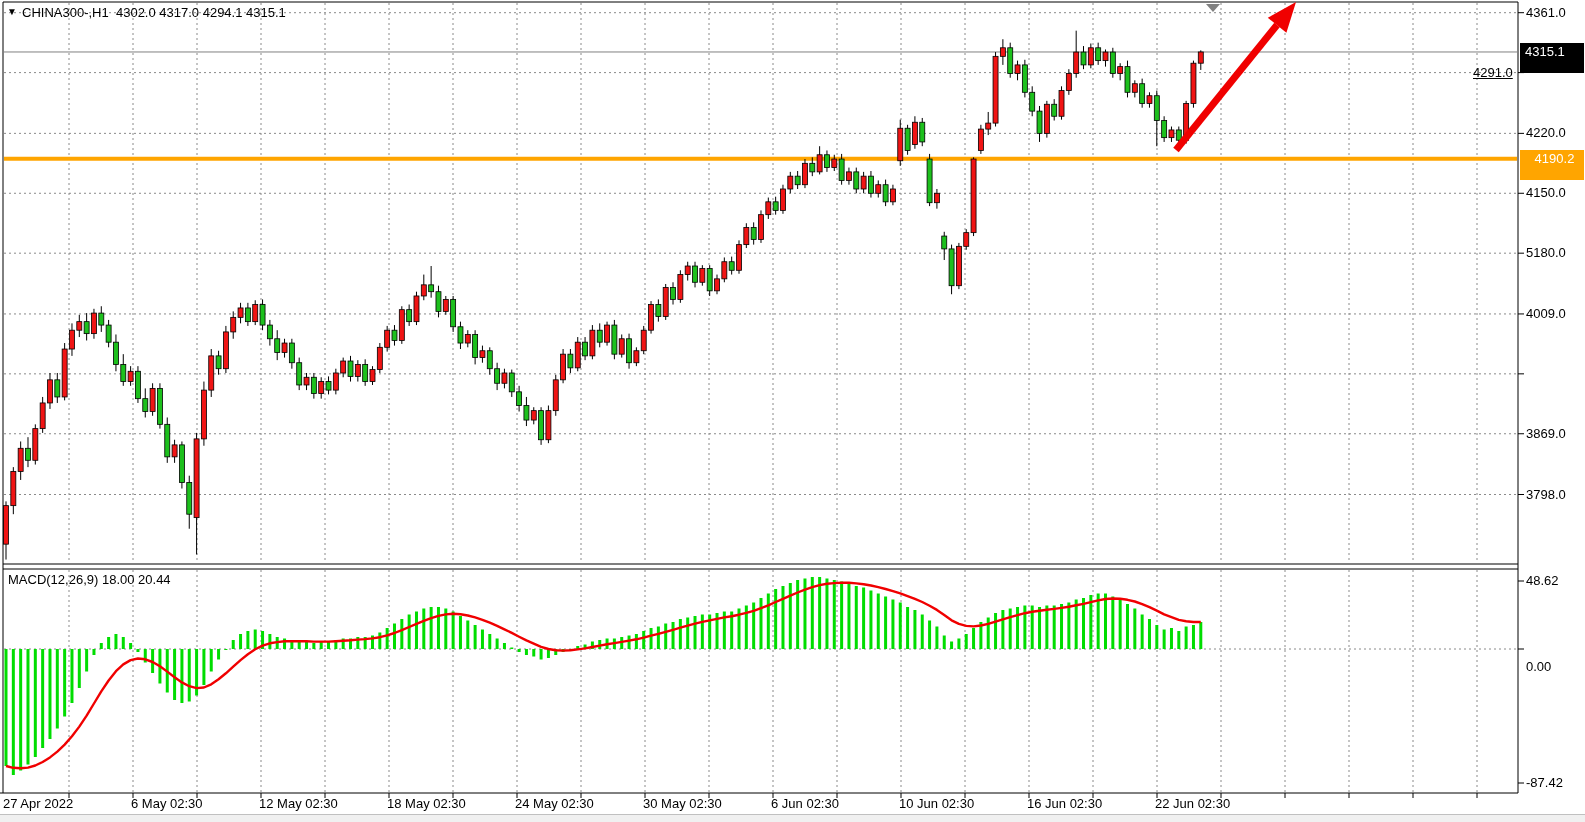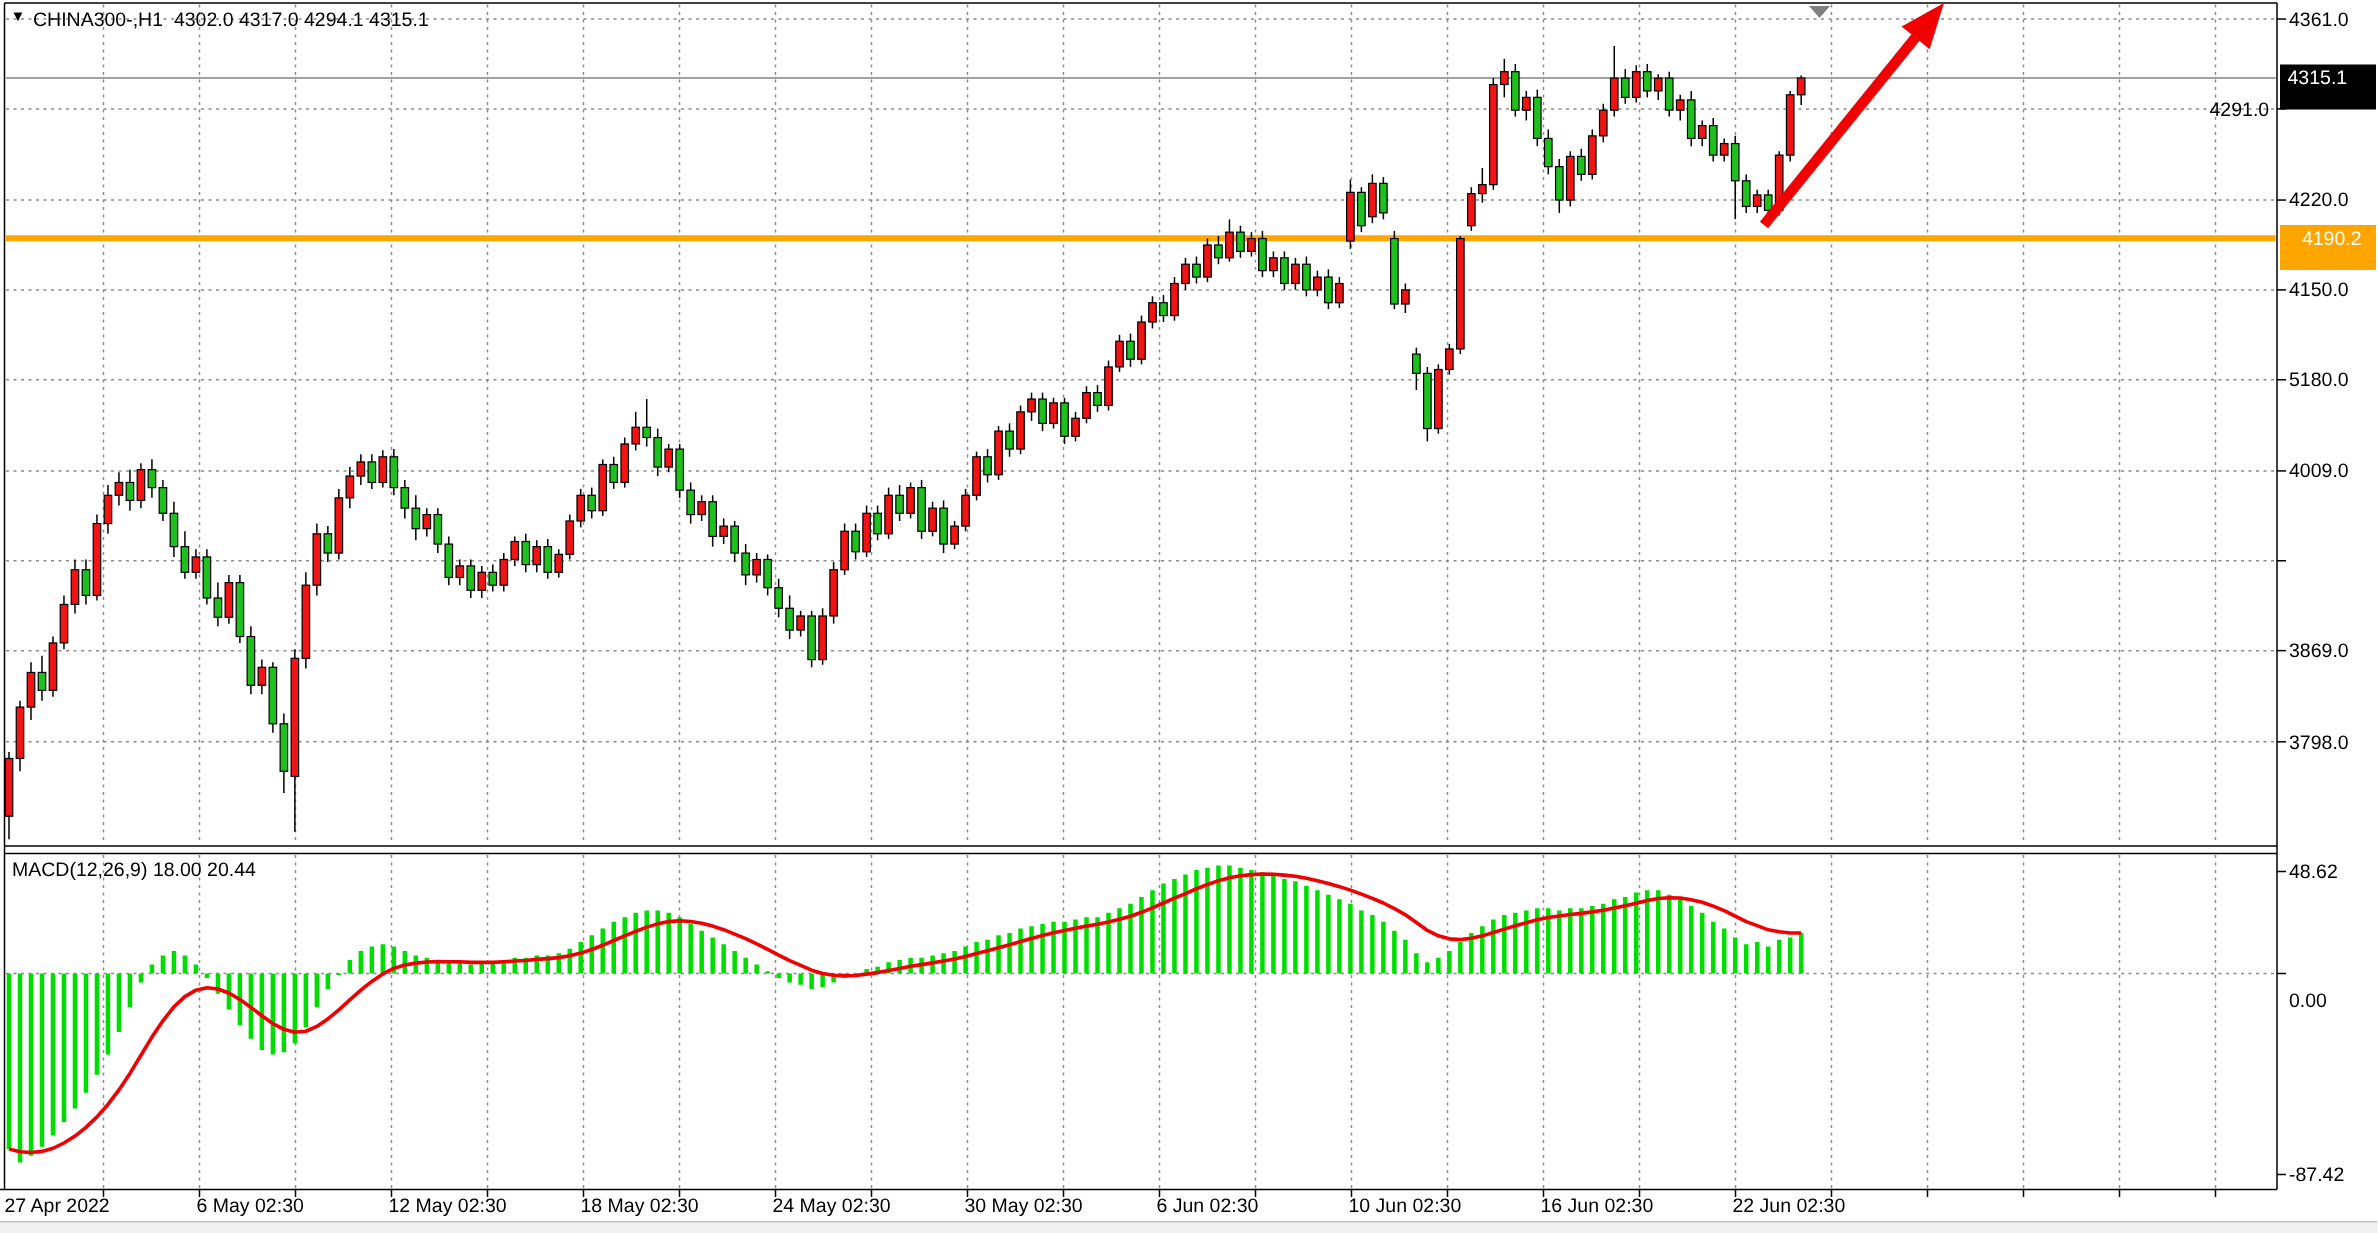--- a/index.html
+++ b/index.html
@@ -633,21 +633,21 @@
   <span class="lbl" id="symbol-caret">▼</span>
   <div class="lbl" id="chart-title">
     <span>CHINA300-,H1</span>&nbsp;
     <span>4302.0 4317.0 4294.1 4315.1</span>
   </div>
 
   <div class="lbl" id="macd-label">MACD(12,26,9) 18.00 20.44</div>
 
   <div id="price-axis-labels">
       <div class="lbl" style="left: 1526px; top: 4.7px;">4361.0</div>
-      <div class="lbl" style="left: 1473px; top: 64.606px;">4291.0</div>
+      <div class="lbl" style="left: 1473px; top: 64.606px; text-decoration: underline;">4291.0</div>
       <div class="lbl" style="left: 1526px; top: 125.368px;">4220.0</div>
       <div class="lbl" style="left: 1526px; top: 185.274px;">4150.0</div>
       <div class="lbl" style="left: 1526px; top: 245.18px;">5180.0</div>
       <div class="lbl" style="left: 1526px; top: 305.942px;">4009.0</div>
       <div class="lbl" style="left: 1608px; top: 365.848px; margin-left: 32px;">3939.0</div>
       <div class="lbl" style="left: 1526px; top: 425.754px;">3869.0</div>
       <div class="lbl" style="left: 1526px; top: 486.515px;">3798.0</div>
     </div>
   <div id="macd-axis-labels">
       <div class="lbl" style="left: 1526px; top: 573px;">48.62</div>

